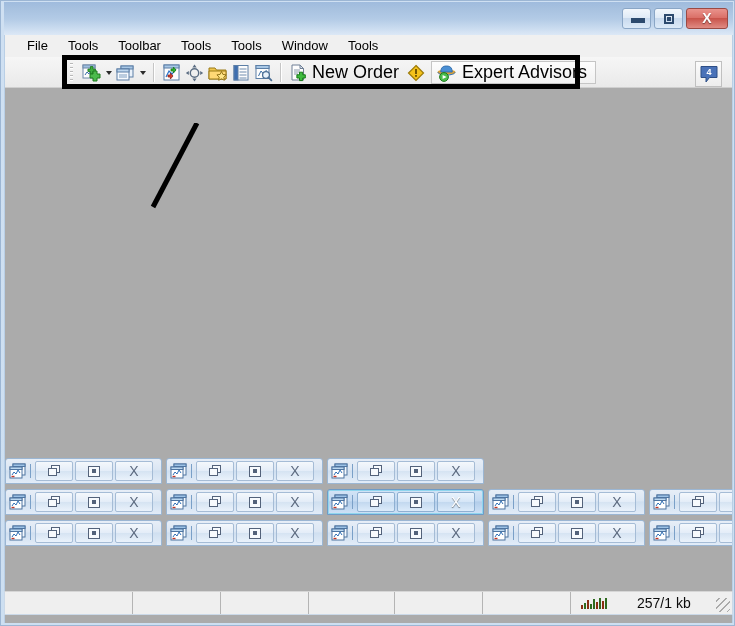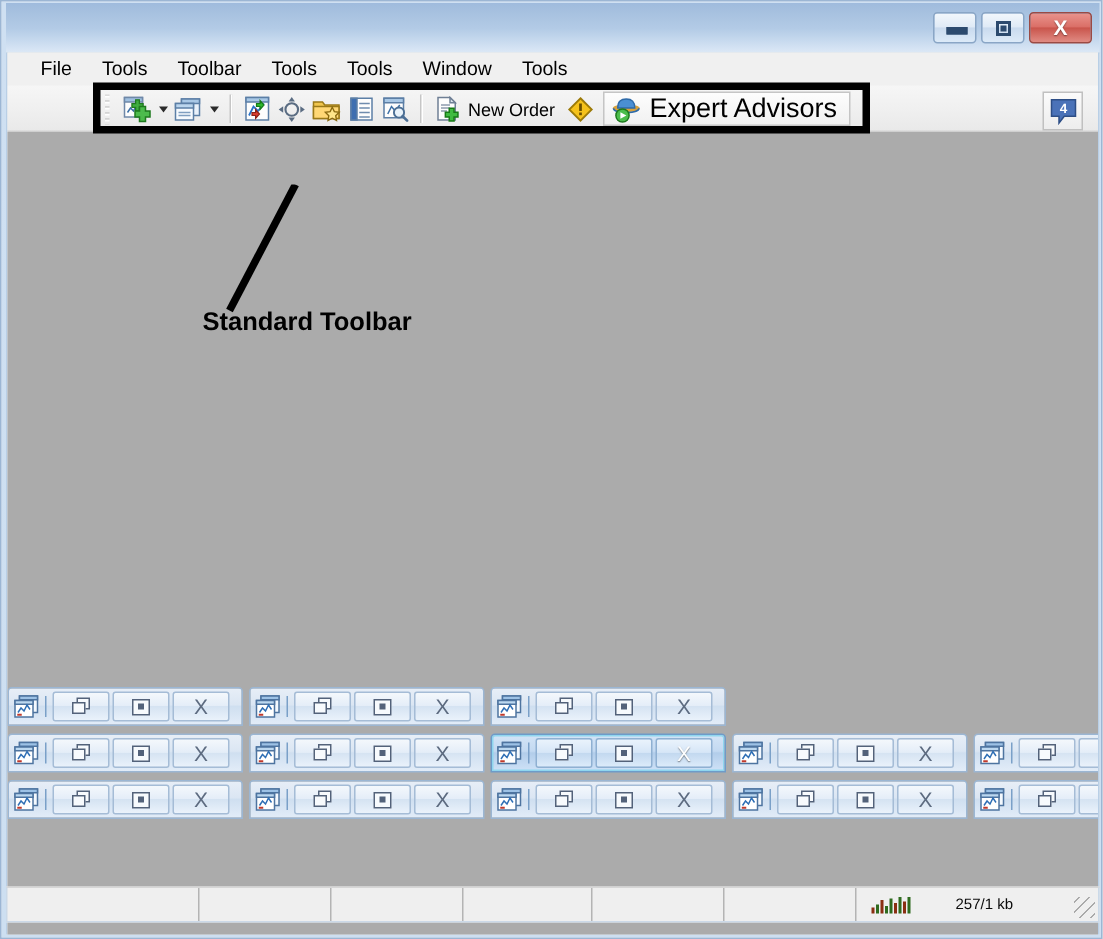--- a/index.html
+++ b/index.html
@@ -178,21 +178,21 @@
     border-left: 3.5px solid transparent;
     border-right: 3.5px solid transparent;
     border-top: 4px solid #2b2b2b;
   }
   .tb-text-btn {
     height: 22px;
     display: flex;
     align-items: center;
     gap: 4px;
     padding: 0 5px 0 2px;
-    font-size: 12px;
+    font-size: 18px;
     color: #000;
     white-space: nowrap;
     cursor: pointer;
   }
   .tb-combo {
     height: 21px;
     display: flex;
     align-items: center;
     gap: 5px;
     padding: 0 8px 0 4px;
@@ -395,21 +395,21 @@
   }
   .sb-grip {
     position: absolute;
     right: 2px; bottom: 2px;
     width: 14px; height: 14px;
     background-image:
       repeating-linear-gradient(135deg,
         transparent 0 2px, #aaaaaa 2px 3px, transparent 3px 5px);
   }
   .sb-size {
-    font-size: 10px;
+    font-size: 14px;
     color: #0b0b0b;
   }
 </style>
 </head>
 <body>
 
 <div class="window">
 
   <div class="titlebar">
     <div class="titlebar-text"></div>
@@ -846,21 +846,20 @@
         </div>
 
     </div>
 
     <div class="annot-box"></div>
 
     <svg class="annot-line" viewBox="0 0 80 90">
       <line x1="62" y1="0" x2="18" y2="84" stroke="#000000" stroke-width="5"></line>
     </svg>
 
-    <div class="annot-label">Standard Toolbar</div>
 
   </div>
 
   <div class="statusbar">
     <div class="sb-pane" style="width:128px"></div>
     <div class="sb-pane" style="width:88px"></div>
     <div class="sb-pane" style="width:88px"></div>
     <div class="sb-pane" style="width:86px"></div>
     <div class="sb-pane" style="width:88px"></div>
     <div class="sb-pane" style="width:88px"></div>

